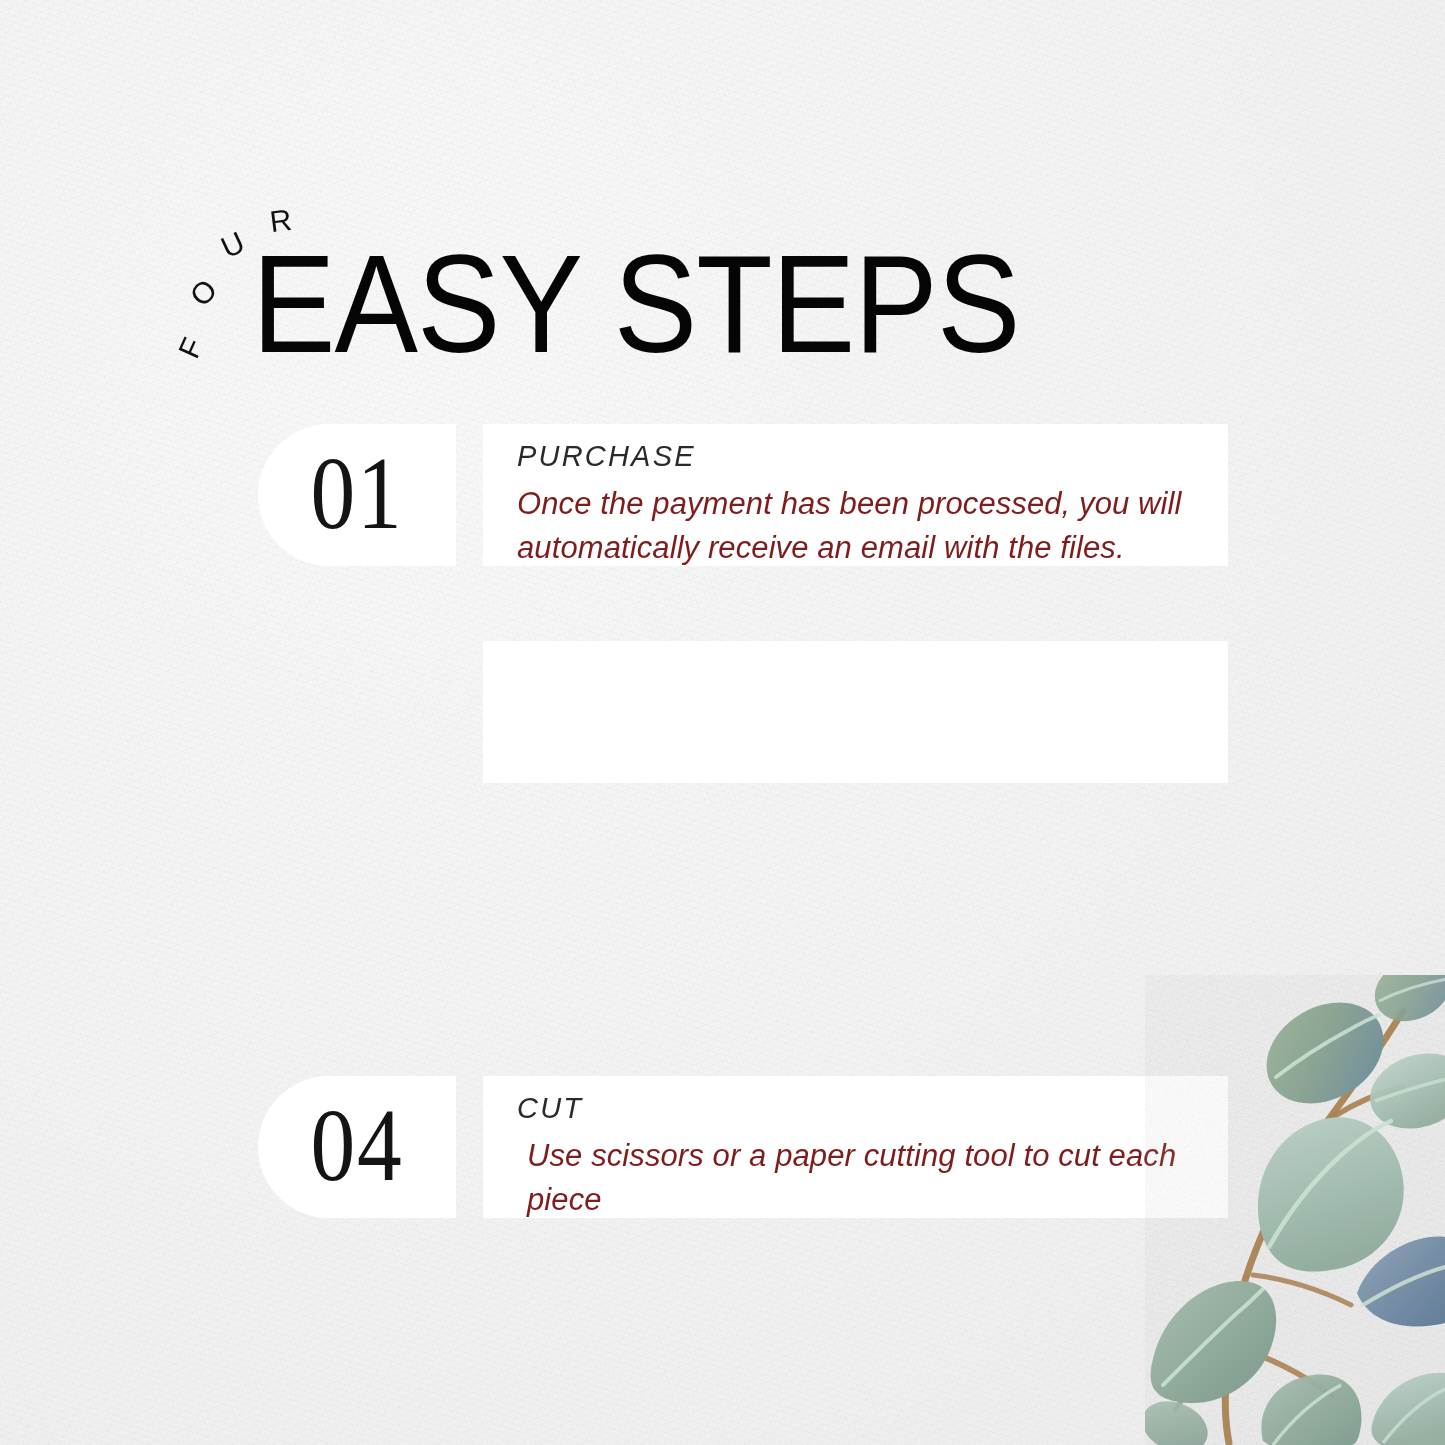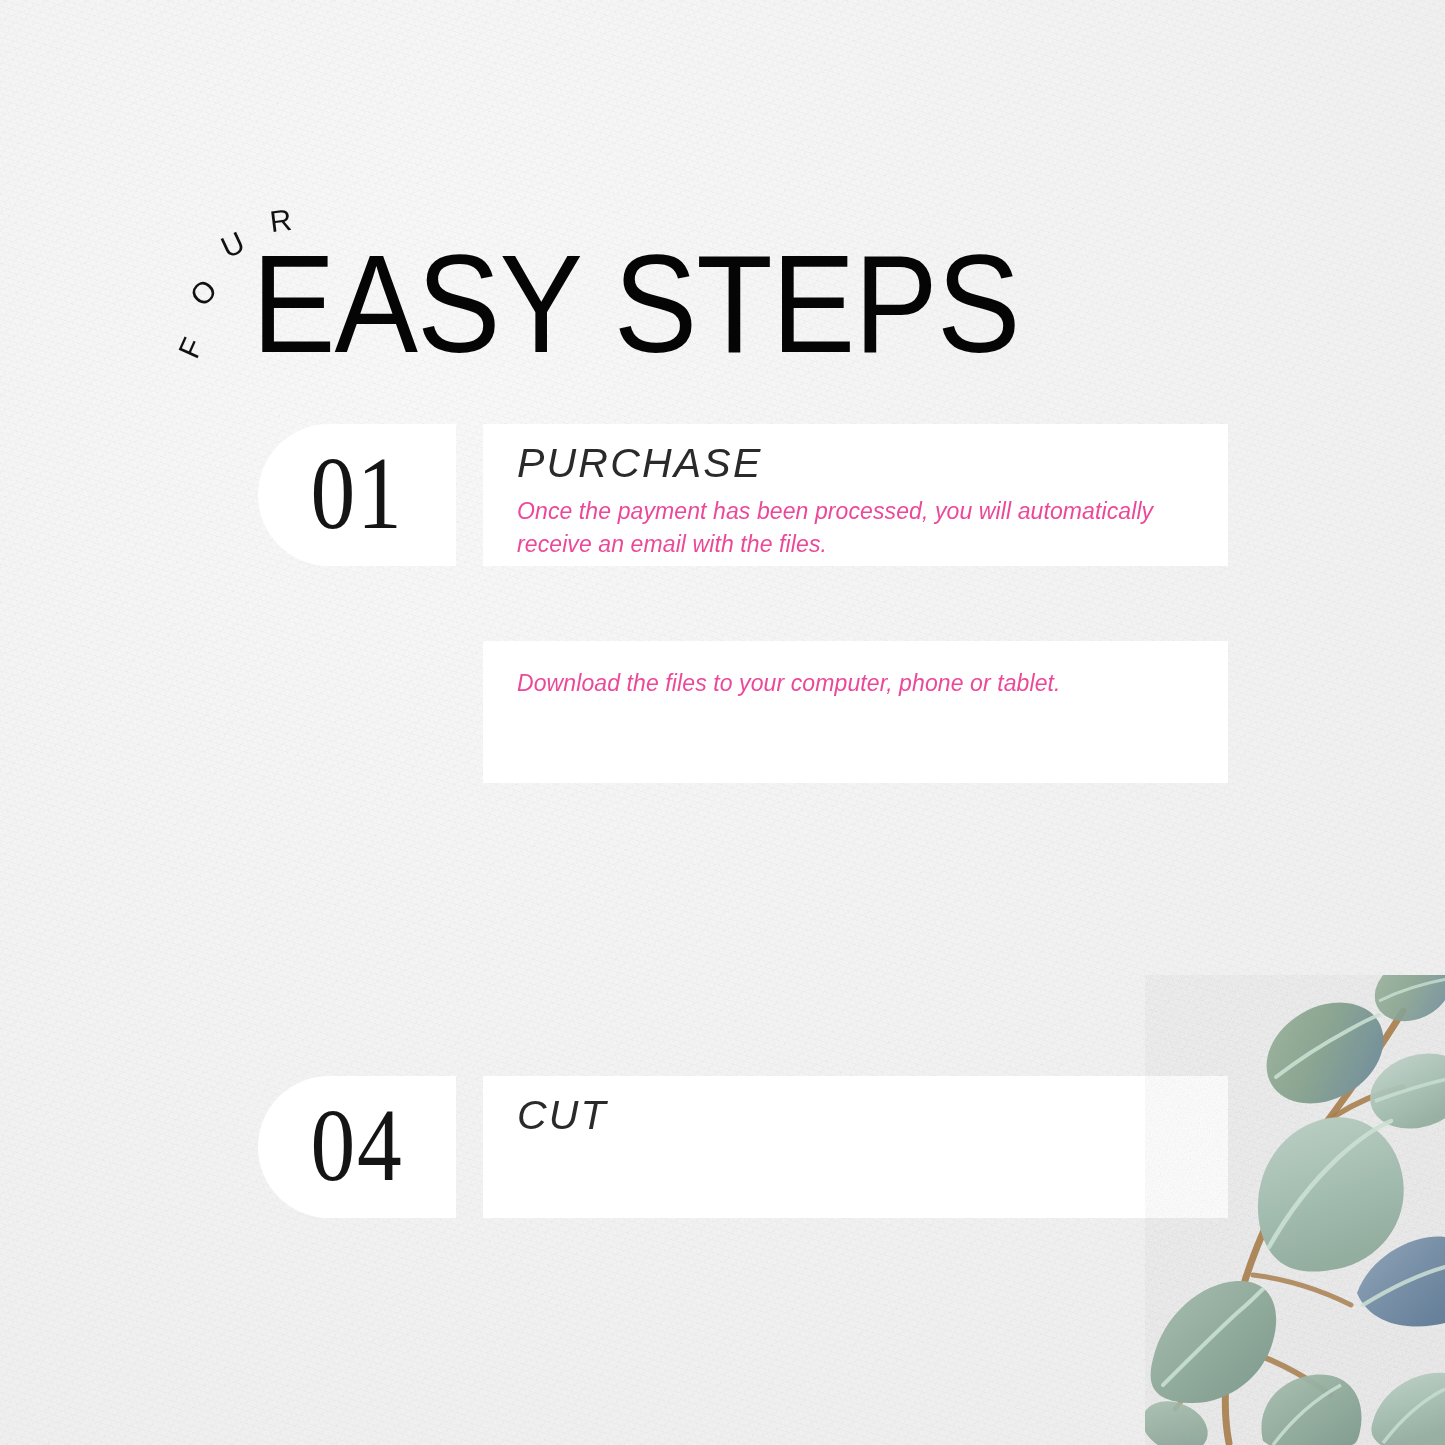--- a/index.html
+++ b/index.html
@@ -90,29 +90,29 @@
   }
 
   .step-card {
     position:absolute; left:225px; top:0;
     width:745px; height:142px;
     background:#ffffff;
     padding:17px 0 0 34px;
   }
   .step-heading {
     font-family:"Liberation Sans", sans-serif;
-    font-size:41px; font-weight:400; font-style:italic;
+    font-size:29px; font-weight:400; font-style:italic;
     color:#2a2a2a; letter-spacing:2.2px; line-height:1.1;
     white-space:nowrap;
   }
   .step-desc {
     margin-top:9px;
     font-family:"Liberation Sans", sans-serif;
-    font-size:23px; font-weight:400; font-style:italic;
-    color:#ec4899; letter-spacing:.1px; line-height:1.42;
+    font-size:31px; font-weight:400; font-style:italic;
+    color:#7f1d1d; letter-spacing:.1px; line-height:1.42;
     max-width:700px;
   }
   .step-row.r3 .step-desc { margin-left:10px; }
 
   
   #eucalyptus {
     position:absolute; right:0; bottom:0;
     width:300px; height:470px;
     pointer-events:none;
   }
@@ -143,33 +143,33 @@
       <span class="num">01</span>
     </div>
     <div class="step-card">
       <div class="step-heading">PURCHASE</div>
       <div class="step-desc">Once the payment has been processed, you will automatically receive an email with the files.</div>
     </div>
   </div>
 
   <div class="step-row r1">
     <div class="step-card">
-      <div class="step-desc">Download the files to your computer, phone or tablet.</div>
     </div>
   </div>
 
   <div class="step-row r2">
   </div>
 
   <div class="step-row r3">
     <div class="step-number-pill">
       <span class="num">04</span>
     </div>
     <div class="step-card">
       <div class="step-heading">CUT</div>
+      <div class="step-desc">Use scissors or a paper cutting tool to cut each piece</div>
     </div>
   </div>
 
 </div>
 
 <div id="eucalyptus">
   <svg viewBox="0 0 300 470" xmlns="http://www.w3.org/2000/svg">
     <defs>
       <linearGradient id="gSage" x1="0" y1="0" x2="1" y2="1">
         <stop offset="0%" stop-color="#a8bfb0"></stop>

